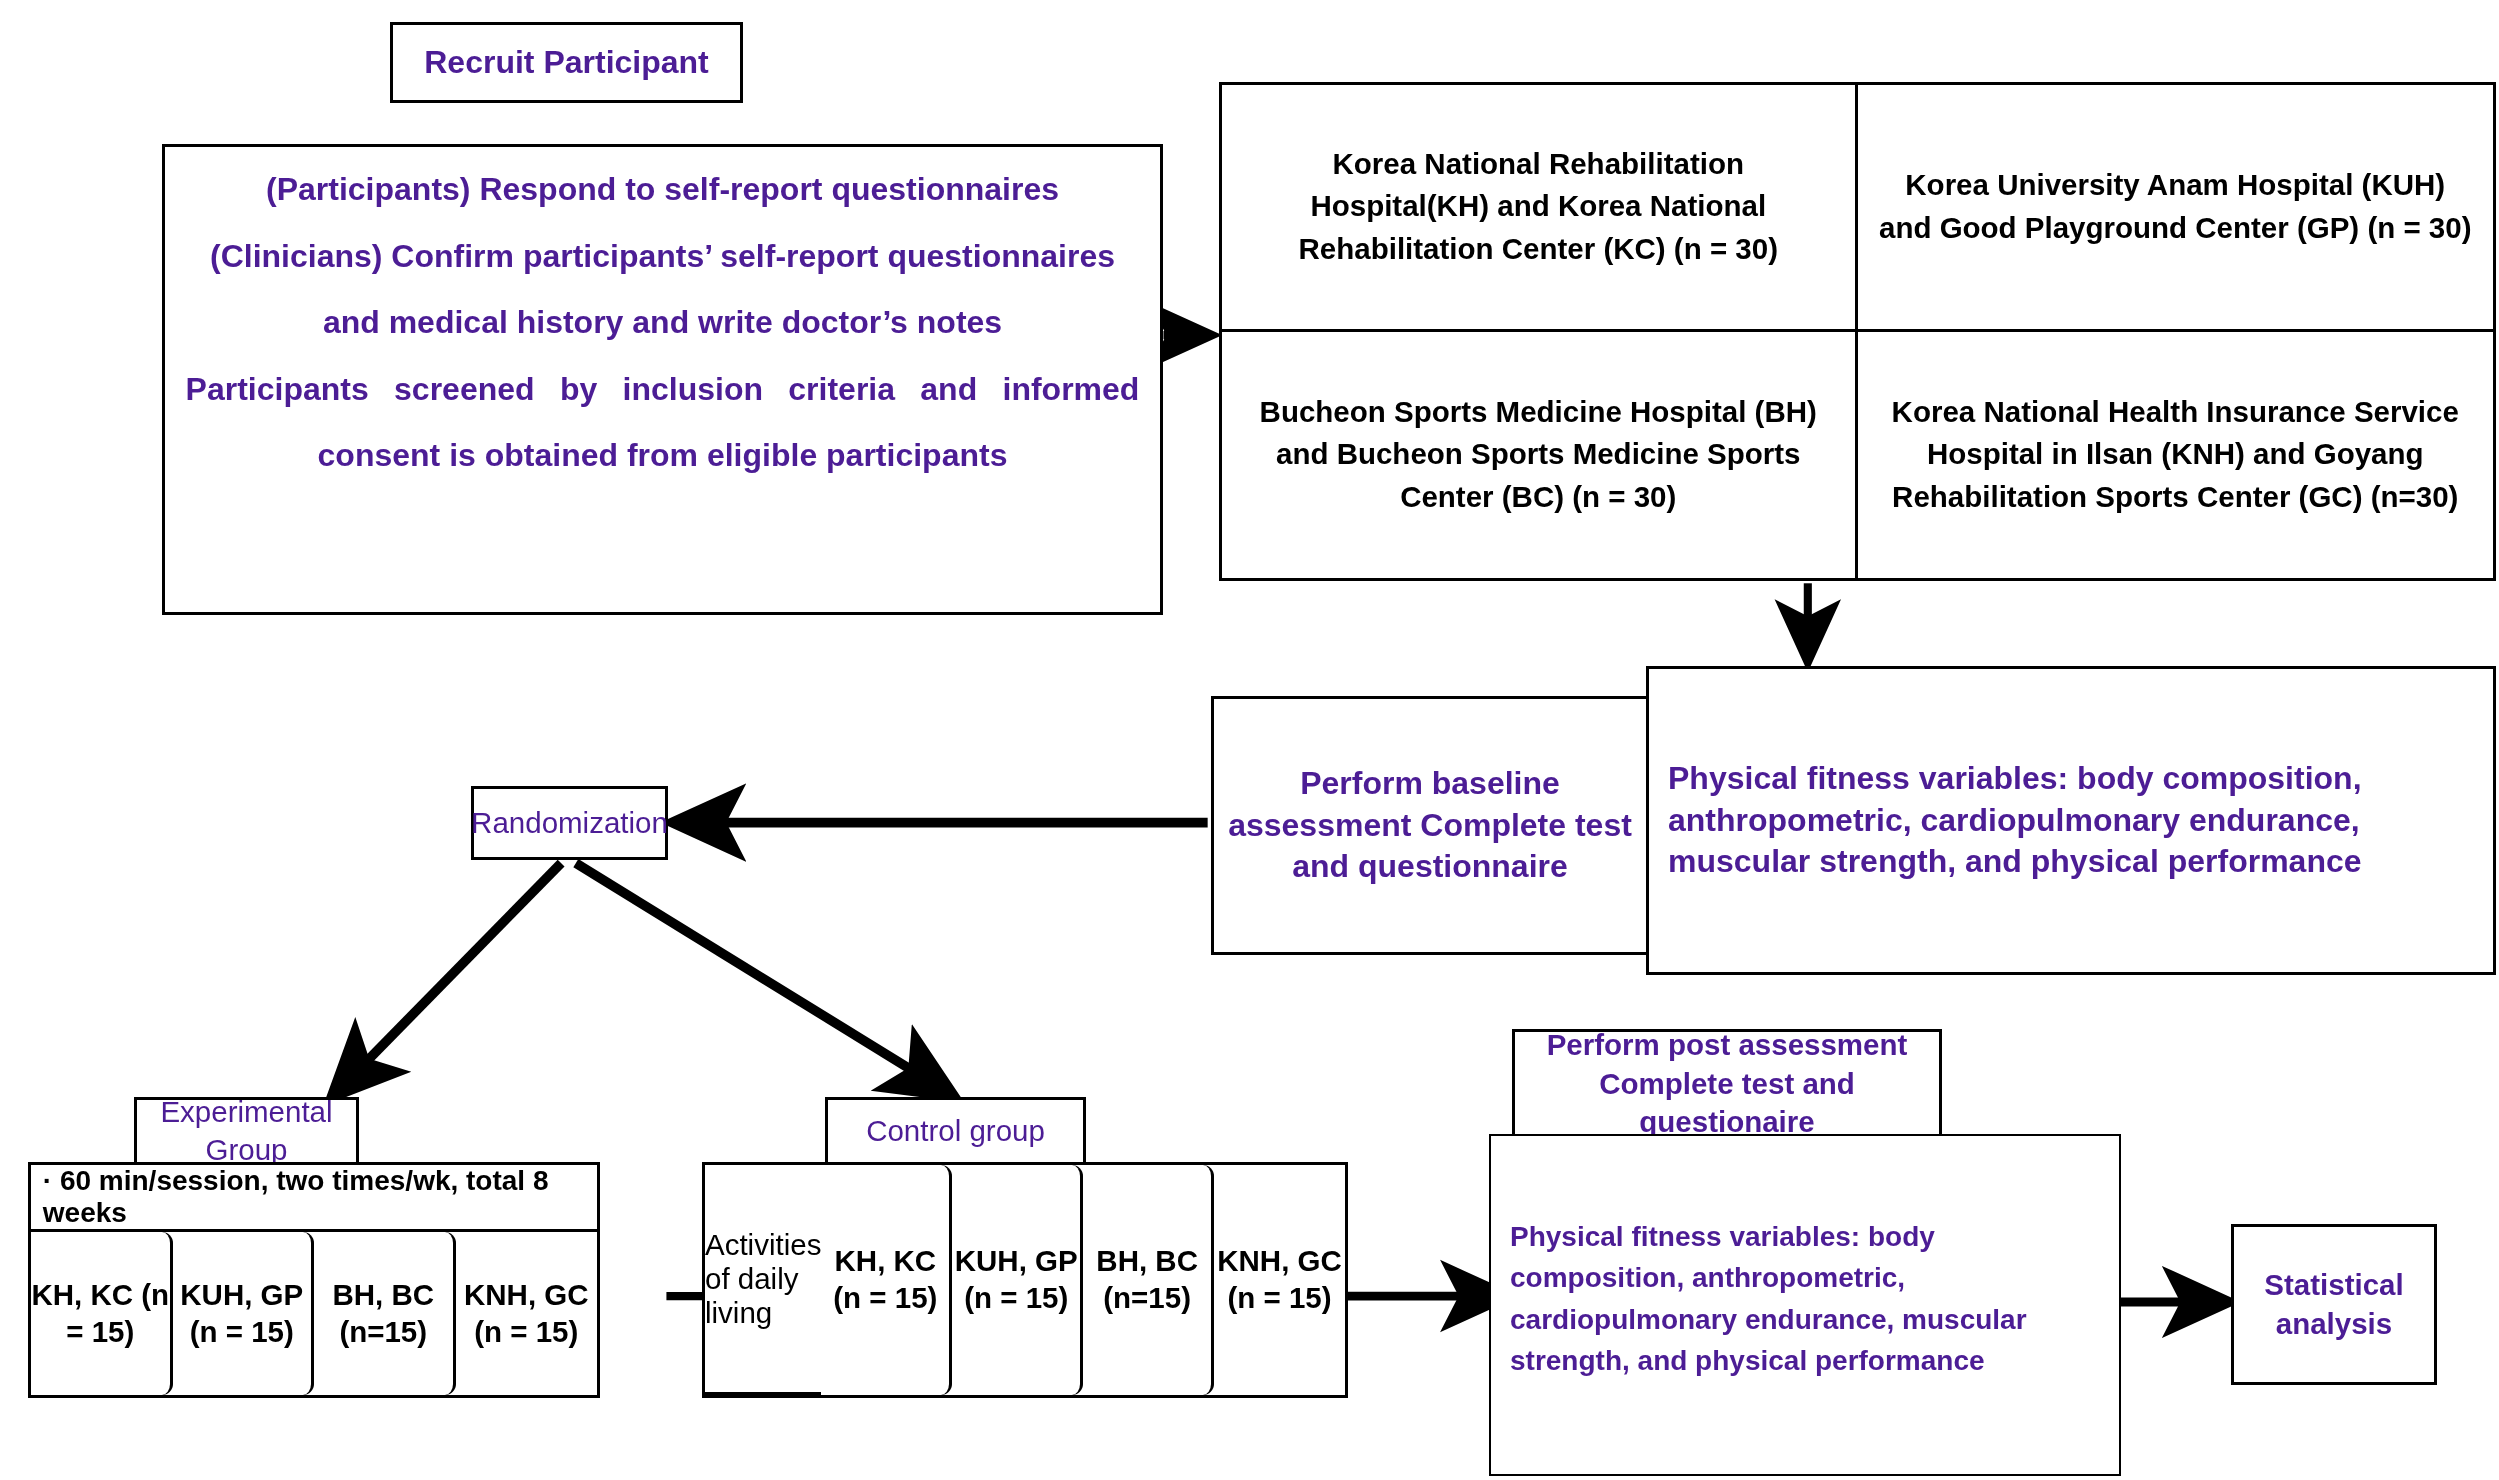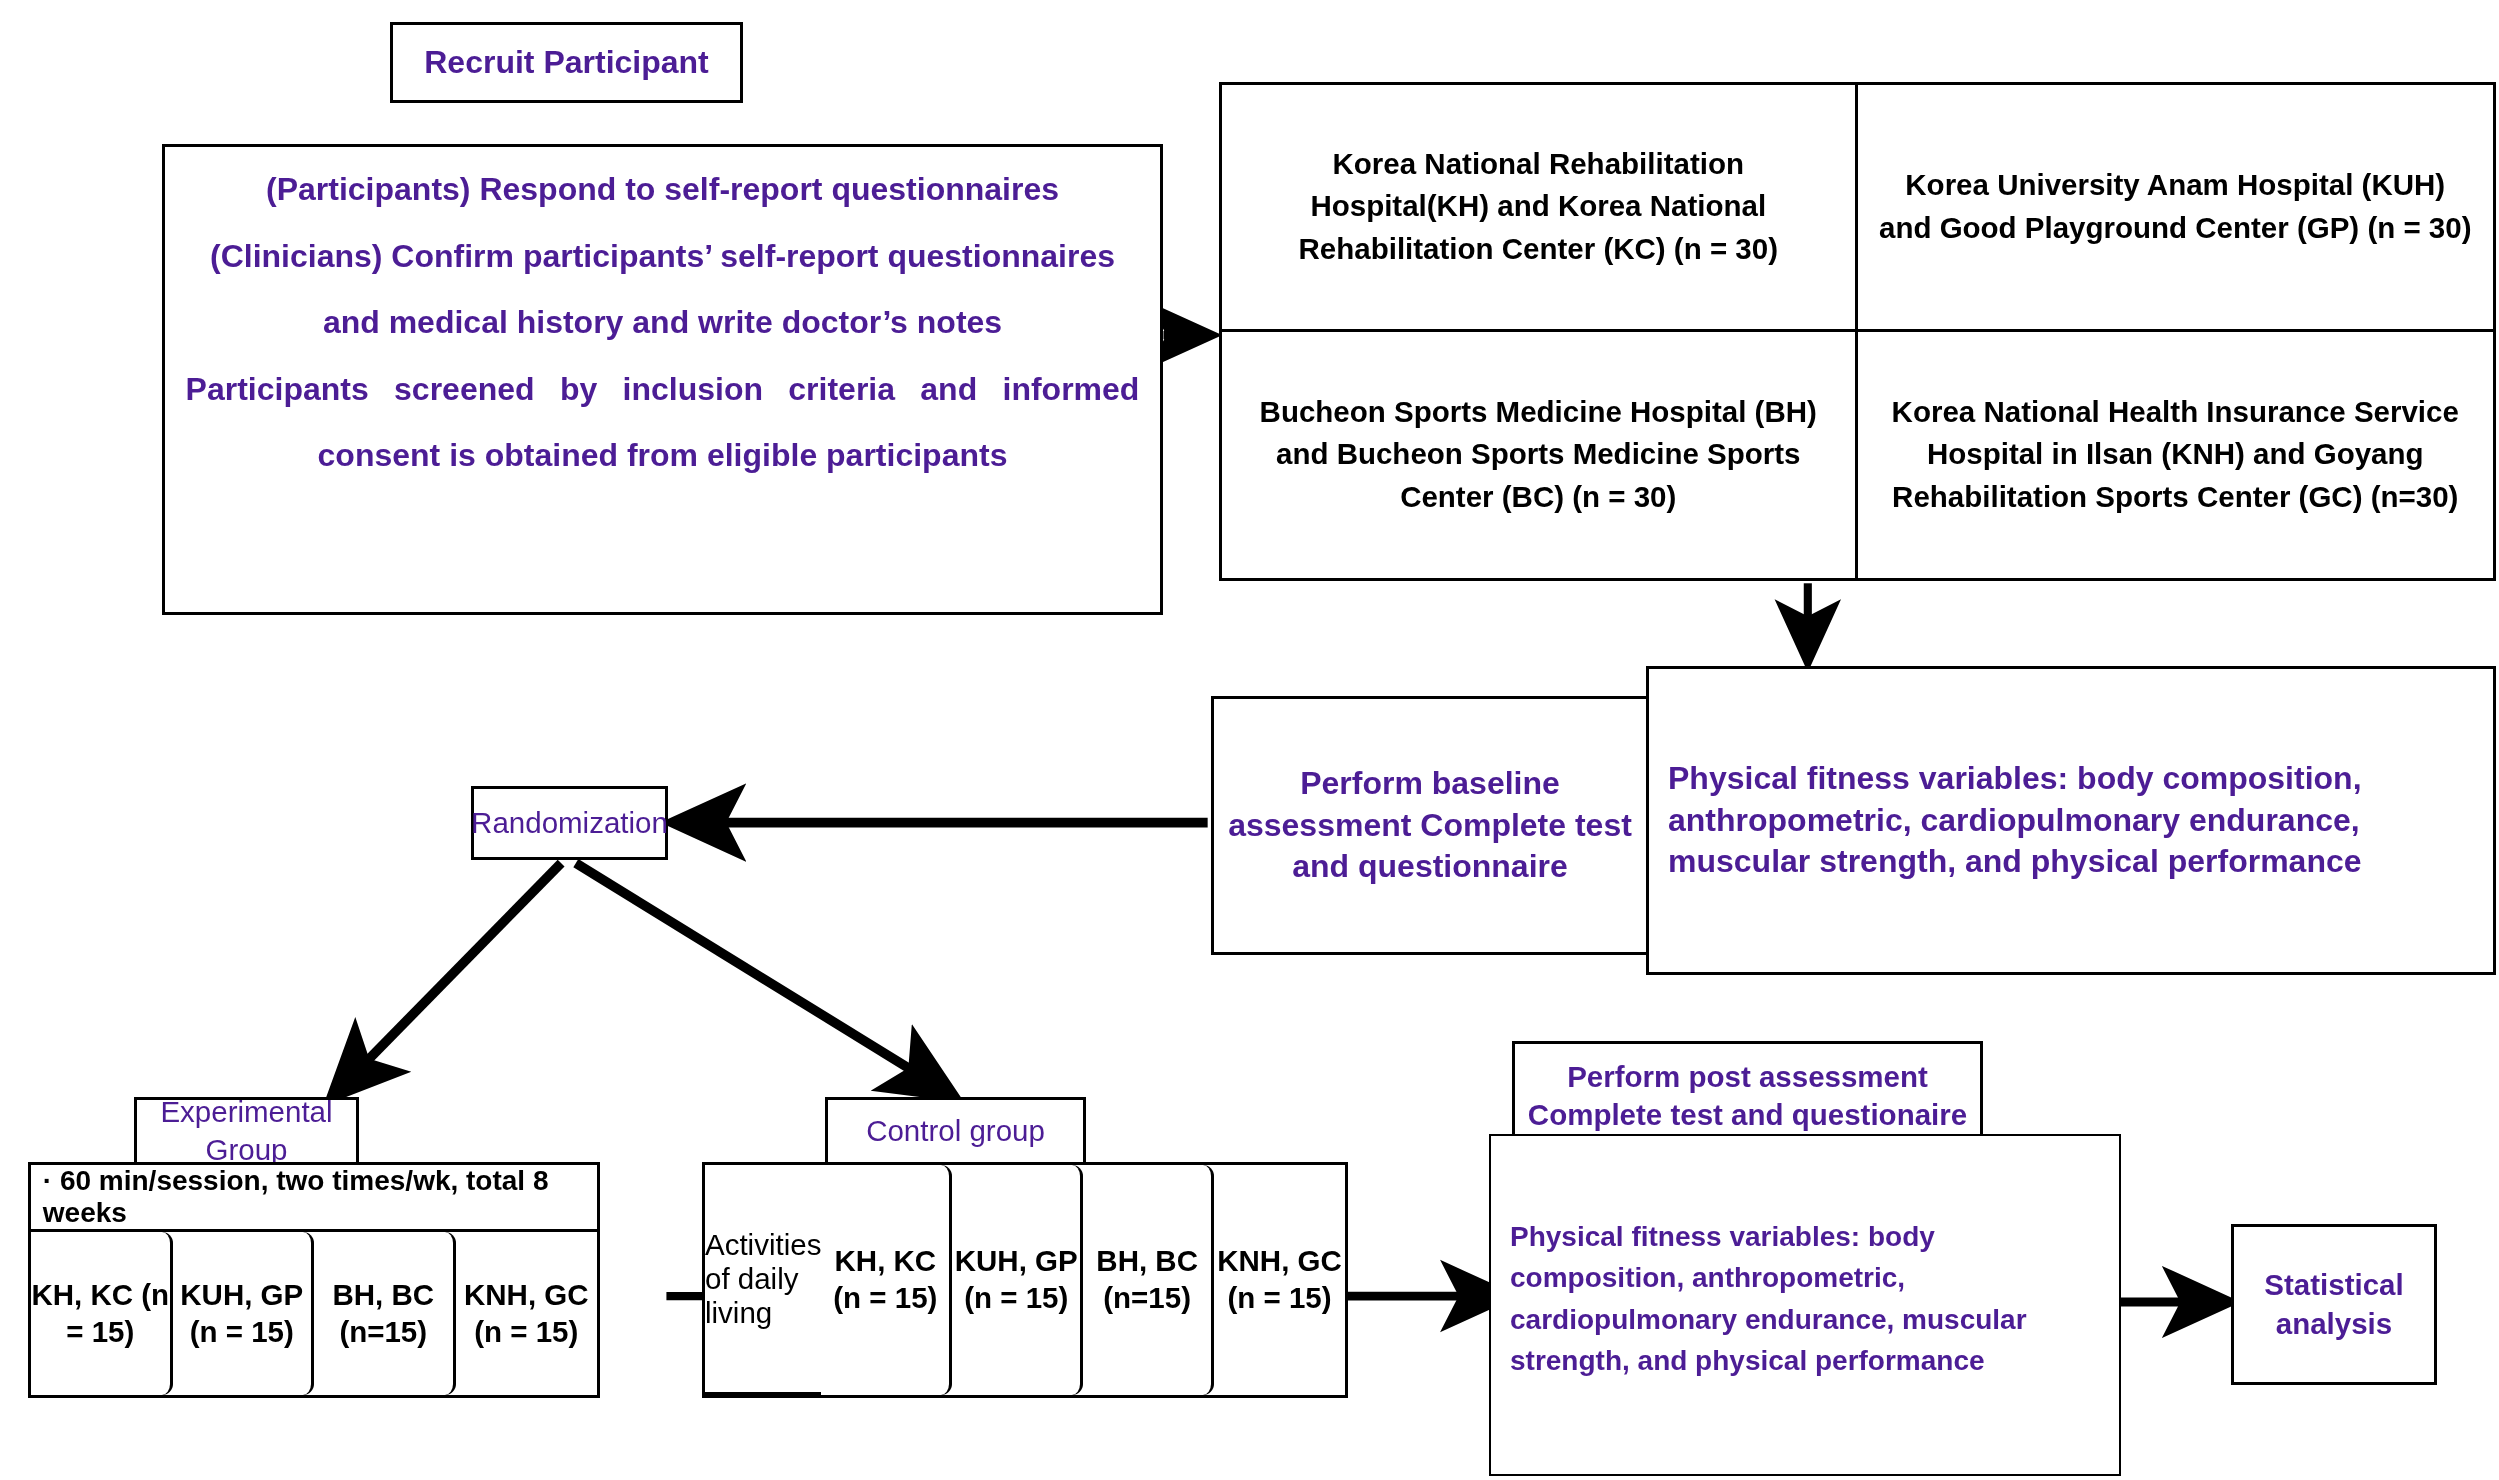--- a/index.html
+++ b/index.html
@@ -61,21 +61,21 @@
   #ctl-wrap{position:absolute;left:702px;top:1162px;width:646px;height:236px;
             box-sizing:border-box;border:3.7px solid #000;background:#fff;
             display:flex;flex-direction:row;}
   #ctl-desc{flex:0 0 57px;display:flex;align-items:center;justify-content:center;
             font-size:29.5px;font-weight:normal;border-bottom:3.7px solid #000;}
   #ctl-cells{flex:1;display:grid;grid-template-columns:1fr 1fr 1fr 1fr;}
   #ctl-cells > div{box-sizing:border-box;display:flex;align-items:center;justify-content:center;
                    text-align:center;font-size:29.5px;font-weight:bold;line-height:1.25;}
 
   
-  #post-title{left:1512px;top:1029px;width:471px;height:110px;font-size:29.5px;margin-top:12px;}
+  #post-title{left:1512px;top:1029px;width:430px;height:110px;font-size:29.5px;}
   #post-body{left:1489px;top:1134px;width:632px;height:342px;font-size:28px;
              align-items:flex-start;justify-content:flex-start;text-align:left;
              padding:80px 20.6px 0 19px;line-height:1.48;}
   #stat-box{left:2231px;top:1224px;width:206px;height:161px;font-size:29.5px;}
 
   
   #wires{position:absolute;left:0;top:0;width:2500px;height:1481px;pointer-events:none;}
 </style>
 </head>
 <body>

